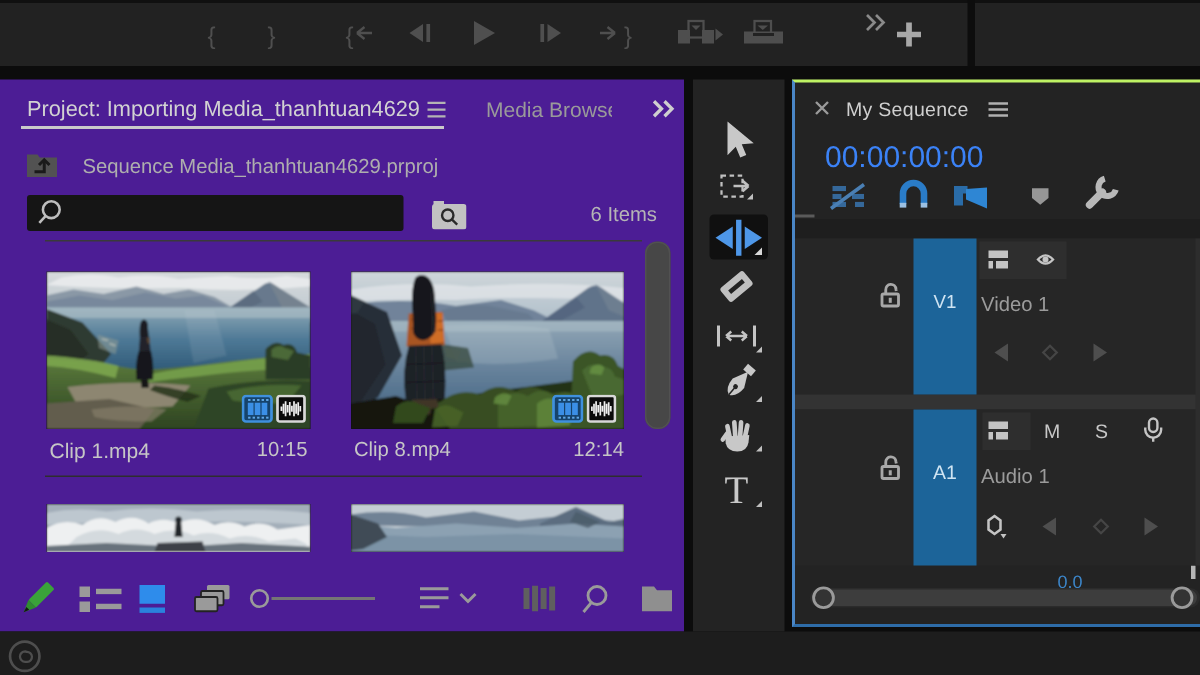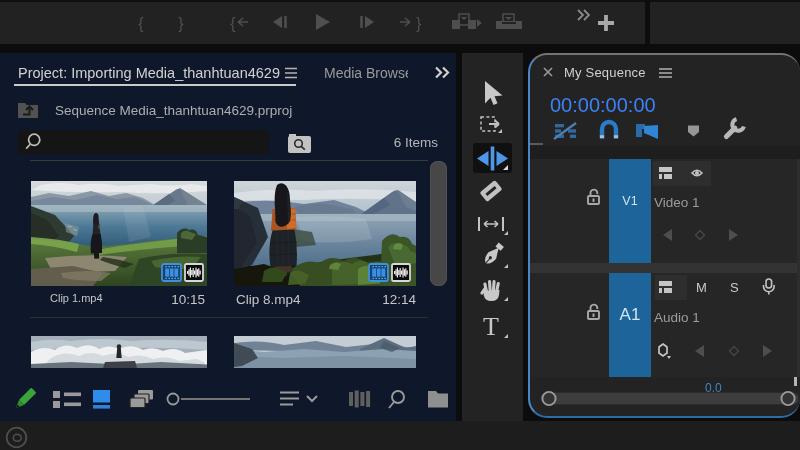--- a/index.html
+++ b/index.html
@@ -52,21 +52,21 @@
       <g stroke="#8a8a8a" stroke-width="1.8" fill="none">
         <path d="M578 10 l5 5 -5 5 M584 10 l5 5 -5 5"></path>
       </g>
 
       <g stroke="#a8a8a8" stroke-width="3.8">
         <path d="M606 15 v16 M598 23 h16"></path>
       </g>
     </g>
   </svg>
 
-  <div class="abs" style="left:0;top:53px;width:456px;height:368px;background:#0f172a;overflow:hidden;">
+  <div class="abs" style="left:0;top:53px;width:456px;height:368px;background:#4c1d95;overflow:hidden;">
 
     <div class="abs" style="left:18px;top:12px;color:#d2d2d2;font-size:14.5px;white-space:nowrap;">Project: Importing Media_thanhtuan4629</div>
     <svg class="abs" style="left:284px;top:14px;" width="14" height="12" viewBox="0 0 14 12">
       <g stroke="#b4b4b4" stroke-width="1.5">
           <path d="M1 1.5 h12 M1 6 h12 M1 10.5 h12"></path>
         </g>
     </svg>
     <div class="abs" style="left:14px;top:31px;width:282px;height:2px;background:#cacaca;"></div>
     <div class="abs" style="left:324px;top:12px;width:84px;overflow:hidden;color:#9a9a9a;font-size:14px;white-space:nowrap;">Media Browse</div>
     <svg class="abs" style="left:434px;top:13px;" width="18" height="13" viewBox="0 0 18 13">
@@ -180,21 +180,21 @@
             <rect x="16.4" y="14.8" width="1.6" height="1.3"></rect>
         </g>
       </svg>
       <svg class="abs" style="right:3px;bottom:4px;" width="20" height="19" viewBox="0 0 20 19">
         <rect x="1" y="1" width="18" height="17" rx="1.5" fill="#0b0b0b" stroke="#d8d8d8" stroke-width="1.8"></rect>
         <g stroke="#f0f0f0" stroke-width="1.15">
           <path d="M3.6 8 v3 M5 6.2 v6.6 M6.4 4.5 v10 M7.8 7 v5 M9.2 5 v9 M10.6 7.5 v4 M12 4.5 v10 M13.4 6.2 v6.6 M14.8 5.2 v8.6 M16.2 7.6 v3.8"></path>
         </g>
       </svg>
     </div>
-    <div class="abs" style="left:33px;top:239px;color:#c6c6c6;font-size:11px;margin-left:17px;">Clip 1.mp4</div>
+    <div class="abs" style="left:33px;top:239px;color:#c6c6c6;font-size:14px;">Clip 1.mp4</div>
     <div class="abs" style="left:105px;top:239px;width:100px;text-align:right;color:#c6c6c6;font-size:13.5px;">10:15</div>
 
     <div class="abs" style="left:234px;top:128px;width:182px;height:105px;background:#111;overflow:hidden;">
       <svg width="182" height="105" viewBox="0 0 182 105" preserveAspectRatio="none">
         <defs>
           <linearGradient id="sky2" x1="0" y1="0" x2="0" y2="1">
             <stop offset="0" stop-color="#cfd6da"></stop>
               <stop offset="1" stop-color="#aabbc8"></stop>
           </linearGradient>
           <linearGradient id="lake2" x1="0" y1="0" x2="0" y2="1">
@@ -414,21 +414,21 @@
       <rect x="34" y="229" width="3.1" height="11" rx="1.55" transform="rotate(12 35.5 234)"></rect>
       <rect x="19.8" y="234" width="3" height="8" rx="1.5" transform="rotate(35 21.3 238)"></rect>
       <path d="M21.5 238 L37.5 237 L37 242 Q36 248 29.5 248 Q23 248 21.8 242.5 Z"></path>
     </g>
     <path d="M46 244 l0 4 -4 0 z" fill="#c0c0c0"></path>
 
     <text x="29" y="282" font-family="Liberation Serif" font-size="26" fill="#c8c8c8" text-anchor="middle">T</text>
     <path d="M46 281 l0 4 -4 0 z" fill="#c0c0c0"></path>
   </svg>
 
-  <div class="abs" style="left:528px;top:53px;width:272px;height:365px;background:#232323;border-top:2px solid #737373;border-left:2px solid #4a86c6;border-bottom:2px solid #2e6ca8;overflow:hidden;border-radius:19px;">
+  <div class="abs" style="left:528px;top:53px;width:272px;height:365px;background:#232323;border-top:2px solid #bef264;border-left:2px solid #4a86c6;border-bottom:2px solid #2e6ca8;overflow:hidden;">
 
     <svg class="abs" style="left:12px;top:11px;" width="12" height="12" viewBox="0 0 12 12">
       <path d="M2 2 L10 10 M10 2 L2 10" stroke="#9a9a9a" stroke-width="1.6"></path>
     </svg>
     <div class="abs" style="left:34px;top:10px;color:#d0d0d0;font-size:13px;letter-spacing:0.2px;">My Sequence</div>
     <svg class="abs" style="left:128px;top:12px;" width="15" height="12" viewBox="0 0 15 12">
       <g stroke="#b0b0b0" stroke-width="1.6">
           <path d="M1 2 h13 M1 6 h13 M1 10 h13"></path>
         </g>
     </svg>
@@ -494,21 +494,21 @@
       </g>
     </svg>
     <div class="abs" style="left:124px;top:140px;color:#9b9b9b;font-size:13.5px;">Video 1</div>
     <svg class="abs" style="left:125px;top:172px;" width="90" height="16" viewBox="0 0 90 16">
       <path d="M17 2 v12 l-9 -6 Z" fill="#4e4e4e"></path>
       <path d="M45 3.5 l4.5 4.5 -4.5 4.5 -4.5 -4.5 Z" fill="none" stroke="#454545" stroke-width="1.5"></path>
       <path d="M74 2 v12 l9 -6 Z" fill="#4e4e4e"></path>
     </svg>
 
     <div class="abs" style="left:79px;top:218px;width:42px;height:104px;background:#1c6499;"></div>
-    <div class="abs" style="left:79px;top:218px;width:42px;height:104px;color:#cfe4f2;font-size:17px;text-align:center;line-height:84px;">A1</div>
+    <div class="abs" style="left:79px;top:218px;width:42px;height:104px;color:#cfe4f2;font-size:13px;text-align:center;line-height:84px;">A1</div>
     <div class="abs" style="left:125px;top:220px;width:32px;height:25px;background:#2e2e2e;"></div>
     <svg class="abs" style="left:55px;top:248px;" width="18" height="18" viewBox="0 0 18 18">
       <rect x="3" y="8" width="11" height="8" rx="1" fill="none" stroke="#a8a8a8" stroke-width="1.9"></rect>
       <path d="M5.5 8 V5.2 a3.4 3.4 0 0 1 6.8 -0.4 l0.2 1.2" fill="none" stroke="#a8a8a8" stroke-width="1.9"></path>
       <rect x="7.5" y="10.5" width="2" height="3.4" fill="#a8a8a8"></rect>
     </svg>
     <svg class="abs" style="left:126px;top:222px;" width="130" height="20" viewBox="0 0 130 20">
       <g fill="#c4c4c4">
         <rect x="3" y="4" width="13" height="5"></rect>
         <rect x="8" y="11" width="8" height="5"></rect>

